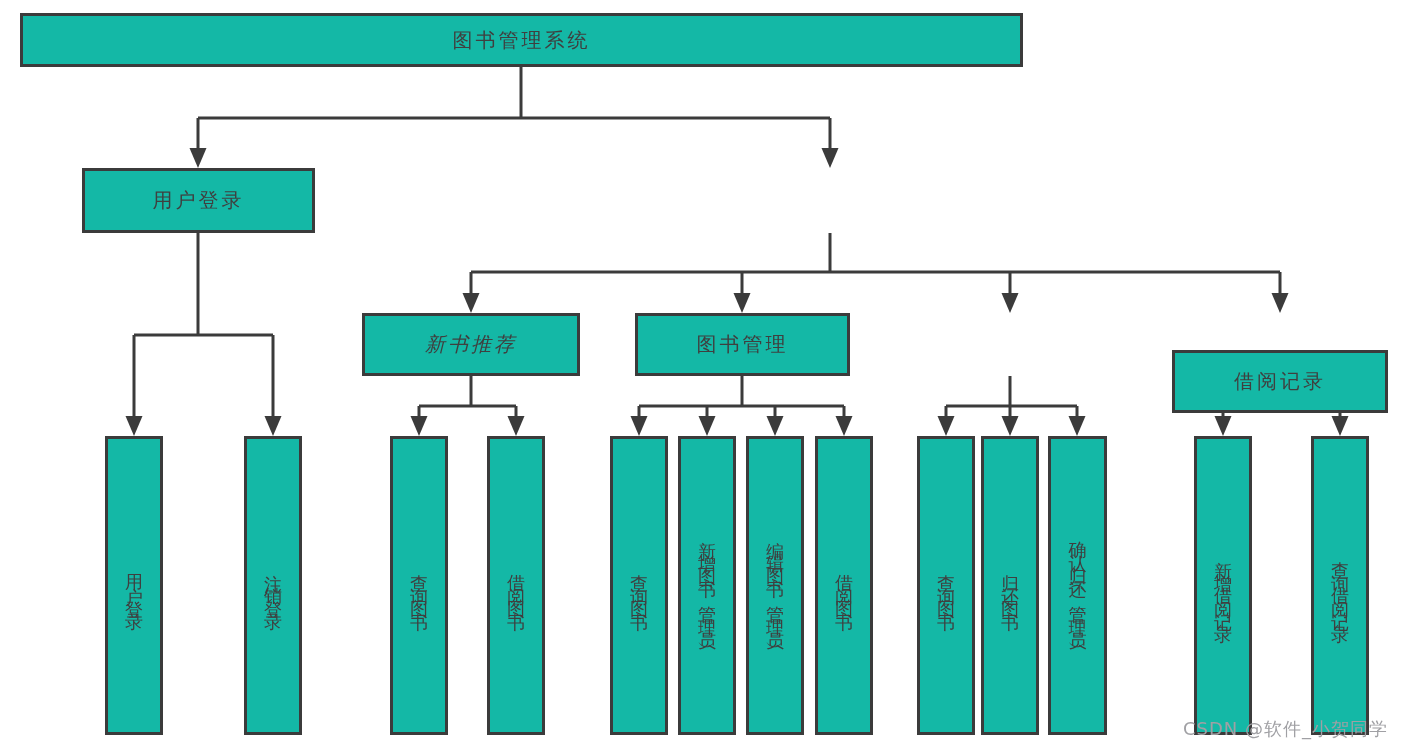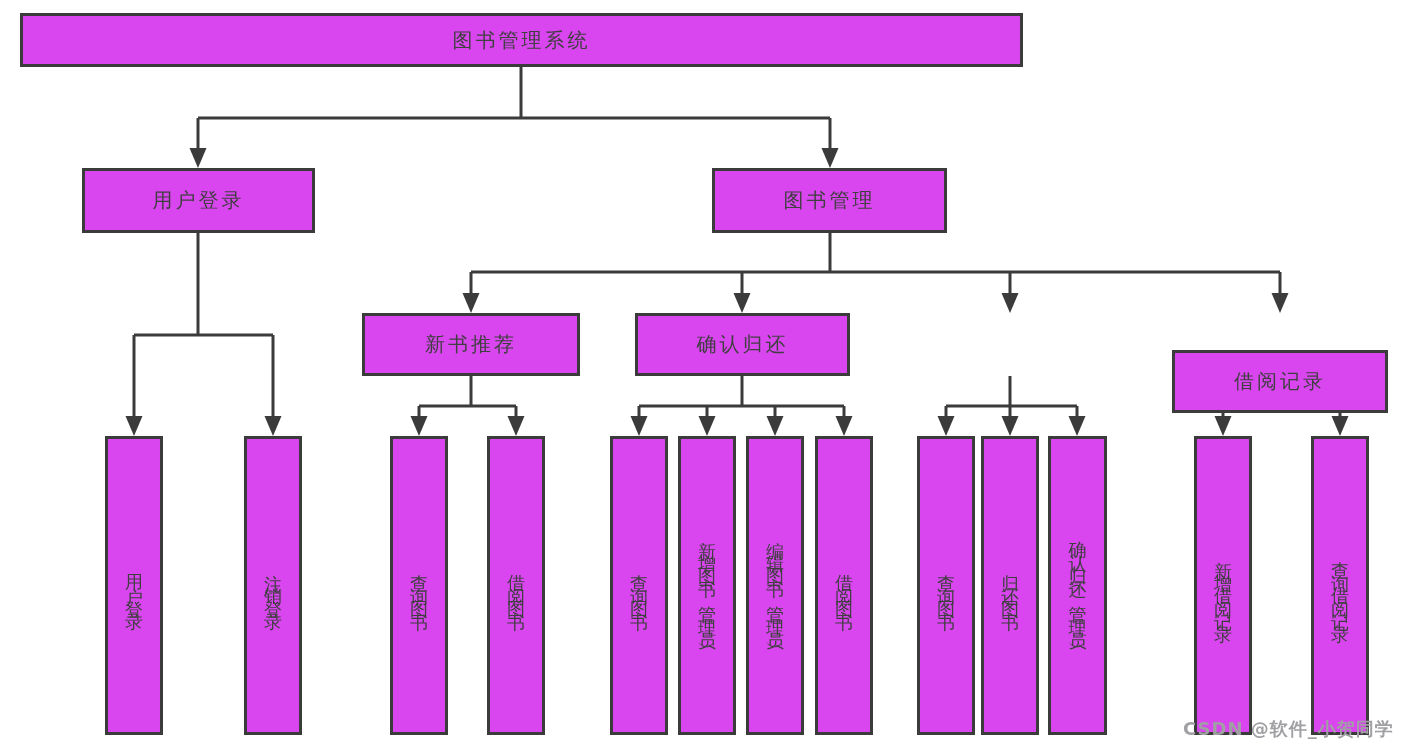--- a/index.html
+++ b/index.html
@@ -16,39 +16,39 @@
     background:var(--background);
     overflow:hidden;
     font-family:"DejaVu Sans","Liberation Sans",sans-serif;
   }
   svg.connectors{position:absolute;left:0;top:0;z-index:1;}
   svg.connectors path{stroke:var(--line);stroke-width:3;fill:none;}
   svg.connectors polygon{fill:var(--line);stroke:none;}
   .box{
     position:absolute;box-sizing:border-box;
     border:3px solid var(--line);
-    background:#d946ef;color:var(--text);
+    background:#14b8a6;color:var(--text);
     display:flex;align-items:center;justify-content:center;
     z-index:2;
     font-size:20px;letter-spacing:3px;
     text-align:center;white-space:nowrap;
   }
   .vbox{
     writing-mode:vertical-rl;
     text-orientation:upright;
     font-size:18px;letter-spacing:13px;line-height:1;
     white-space:normal;
   }
   
   .n-root{left:20px;top:13px;width:1003px;height:54px;}
   
   .n-ul{left:82px;top:168px;width:233px;height:65px;}
   .n-bm{left:712px;top:168px;width:235px;height:65px;}
   
-  .n-nb{left:362px;top:313px;width:218px;height:63px;}
+  .n-nb{left:362px;top:313px;width:218px;height:63px;font-style:italic;}
   .n-bb{left:635px;top:313px;width:215px;height:63px;}
   .n-cb{left:903px;top:313px;width:214px;height:63px;}
   .n-br{left:1172px;top:313px;width:216px;height:63px;margin-top:37px;}
   
   .l-ul1{left:105px;top:436px;width:58px;height:299px;}
   .l-ul2{left:244px;top:436px;width:58px;height:299px;}
   .l-nb1{left:390px;top:436px;width:58px;height:299px;}
   .l-nb2{left:487px;top:436px;width:58px;height:299px;}
   .l-bb1{left:610px;top:436px;width:58px;height:299px;}
   .l-bb2{left:678px;top:436px;width:58px;height:299px;}
@@ -56,21 +56,20 @@
   .l-bb4{left:815px;top:436px;width:58px;height:299px;}
   .l-cb1{left:917px;top:436px;width:58px;height:299px;}
   .l-cb2{left:981px;top:436px;width:58px;height:299px;}
   .l-cb3{left:1048px;top:436px;width:59px;height:299px;}
   .l-br1{left:1194px;top:436px;width:58px;height:299px;}
   .l-br2{left:1311px;top:436px;width:58px;height:299px;}
   .watermark{
     position:absolute;left:1183px;top:717px;z-index:3;
     font-size:18px;color:var(--watermark);letter-spacing:1px;
     white-space:nowrap;
-    font-weight:bold;
   }
 </style>
 </head>
 <body>
 
 <div class="stage">
 
   <svg class="connectors" width="1405" height="747" viewBox="0 0 1405 747">
 
     <path d="M521,67 V118"></path>
@@ -129,24 +128,23 @@
     <path d="M1223,406 H1340"></path>
     <path d="M1223,406 V418"></path>
       <polygon points="1214.5,416 1231.5,416 1223,436"></polygon>
     <path d="M1340,406 V418"></path>
       <polygon points="1331.5,416 1348.5,416 1340,436"></polygon>
   </svg>
 
   <div class="box n-root">图书管理系统</div>
 
   <div class="box n-ul">用户登录</div>
-  <div class="box n-bm">图书管理</div>
 
   <div class="box n-nb">新书推荐</div>
-  <div class="box n-bb">确认归还</div>
+  <div class="box n-bb">图书管理</div>
   <div class="box n-br">借阅记录</div>
 
   <div class="box vbox l-ul1">用户登录</div>
   <div class="box vbox l-ul2">注销登录</div>
 
   <div class="box vbox l-nb1">查询图书</div>
   <div class="box vbox l-nb2">借阅图书</div>
 
   <div class="box vbox l-bb1">查询图书</div>
   <div class="box vbox l-bb2">新增图书（管理员）</div>

